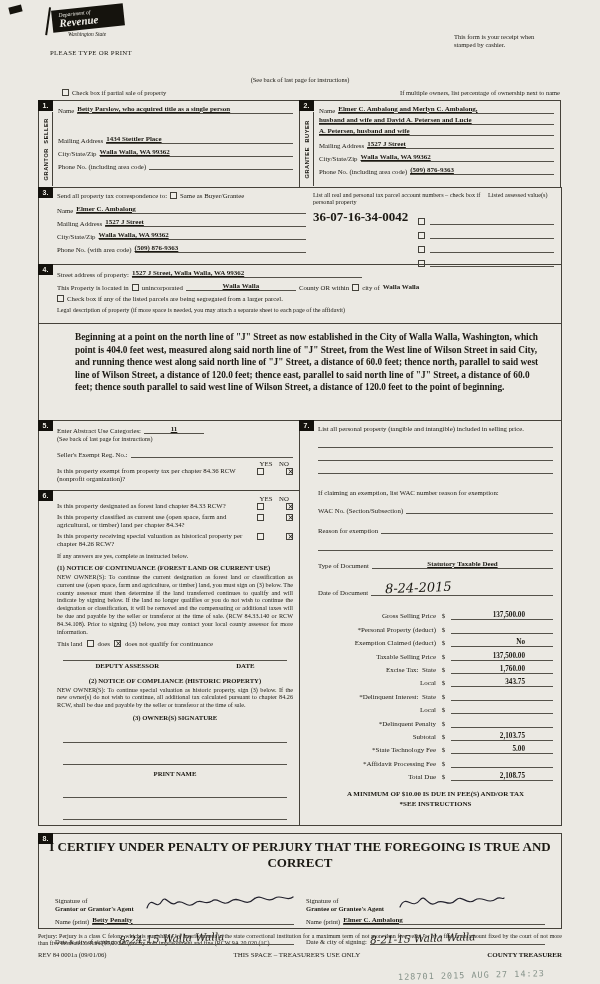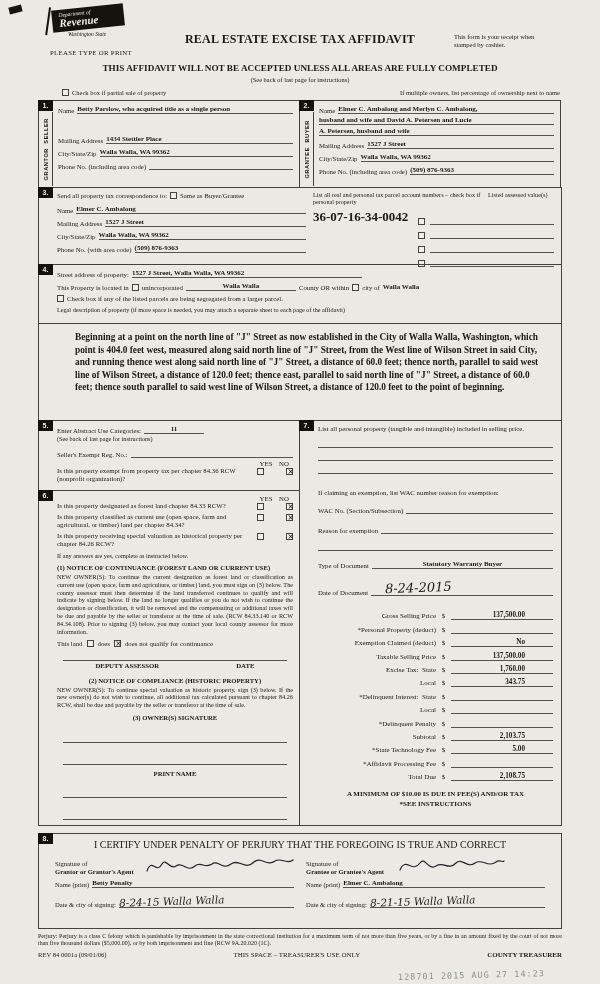--- a/index.html
+++ b/index.html
@@ -26,21 +26,21 @@
   .see-back-hdr{position:absolute;top:76px;left:0;right:0;text-align:center;font-size:6.4px;}
 
   
   .form-body{position:absolute;top:88px;left:38px;width:524px;}
   .toprow{display:flex;justify-content:space-between;align-items:flex-start;font-size:6.5px;height:12px;padding:1px 2px 0 24px;}
   .cbwrap{display:flex;gap:3px;align-items:center;}
 
   .cb{display:inline-block;width:7px;height:7px;border:1px solid #44423b;background:#f0eee8;position:relative;flex:0 0 auto;vertical-align:-1px;}
   .cb.checked::after{content:"×";position:absolute;left:-1px;top:-2px;width:9px;height:9px;font-size:10px;line-height:9px;text-align:center;font-weight:bold;color:#201e18;}
 
-  .fl{border-bottom:1px solid #55524a;min-height:9px;display:inline-block;}
+  .fl{border-bottom:1px solid #55524a;min-height:9px;display:inline-block;text-decoration:underline;}
   .grow{flex:1;}
   .tv{font-weight:bold;font-size:7px;}
   .frow{display:flex;align-items:flex-end;gap:3px;margin-bottom:4px;}
   .lab{white-space:nowrap;}
 
   .numtab{position:absolute;left:-1px;top:-1px;width:15px;height:11px;background:#13110c;color:#efede6;
           font-family:"Liberation Sans",sans-serif;font-weight:bold;font-size:7px;line-height:11px;text-align:center;z-index:2;}
 
   
   .row12{display:flex;}
@@ -96,21 +96,21 @@
   .m-row{display:flex;align-items:flex-end;height:13.4px;}
   .m-label{width:118px;text-align:right;font-size:7px;white-space:nowrap;}
   .m-cur{width:15px;text-align:center;font-size:7px;}
   .m-line{flex:1;border-bottom:1px solid #55524a;text-align:right;padding-right:28px;font-weight:bold;font-size:7.2px;min-height:9px;}
   .hand{font-family:"DejaVu Serif",serif;font-style:italic;display:inline-block;transform:rotate(-2deg);font-weight:normal;}
   .hand-big{font-size:13px;}
   .hand-med{font-size:10.5px;}
 
   
   .sec8{position:relative;margin-top:7px;height:96px;border:1px solid #45423a;padding:4px 10px;}
-  .certify{text-align:center;font-weight:normal;font-size:10px;margin:1px 0 4px;}
+  .certify{text-align:center;font-weight:bold;font-size:13px;margin:1px 0 20px;}
   .sig-cols{display:flex;}
   .sig-col{flex:1;padding:0 6px;font-size:6.6px;}
   .sigrow{display:flex;align-items:flex-end;margin-bottom:3px;}
   .sig-cap{width:86px;line-height:8px;}
   .sig-area{flex:1;height:22px;position:relative;}
   .scrib{position:absolute;left:4px;bottom:-2px;}
 
   .perjury{margin-top:4px;font-size:6px;line-height:7.4px;text-align:justify;}
   .brow{display:flex;justify-content:space-between;align-items:flex-start;margin-top:3px;font-size:6.6px;}
   .brow-center{font-size:7px;}
@@ -128,24 +128,22 @@
     <div class="corner-mark"></div>
     <div class="logo">
       <div class="flag">
         <div class="flag-l1">Department of</div>
         <div class="flag-l2">Revenue</div>
       </div>
       <div class="logo-state">Washington State</div>
     </div>
     <div class="please-type">PLEASE TYPE OR PRINT</div>
     <div class="title-block">
-      <div class="title">REAL ESTATE EXCISE TAX AFFIDAVIT</div>
     </div>
     <div class="receipt-note">This form is your receipt when stamped by cashier.</div>
-    <div class="warning">THIS AFFIDAVIT WILL NOT BE ACCEPTED UNLESS ALL AREAS ARE FULLY COMPLETED</div>
     <div class="see-back-hdr">(See back of last page for instructions)</div>
   </div>
 
   <div class="form-body">
 
     <div class="toprow">
       <div class="cbwrap">
         <span class="cb"></span>
         <span>Check box if partial sale of property</span>
       </div>
@@ -379,21 +377,21 @@
           <span class="lab">WAC No. (Section/Subsection)</span>
           <span class="fl tv grow"></span>
         </div>
         <div class="frow" style="margin-top:7px;">
           <span class="lab">Reason for exemption</span>
           <span class="fl tv grow"></span>
         </div>
         <div class="bl"></div>
         <div class="frow" style="margin-top:9px;">
           <span class="lab">Type of Document</span>
-          <span class="fl tv grow" style="text-align:center;">Statutory Warranty Buyer</span>
+          <span class="fl tv grow" style="text-align:center;">Statutory Taxable Deed</span>
         </div>
         <div class="frow" style="margin-top:5px;height:18px;">
           <span class="lab">Date of Document</span>
           <span class="fl grow" style="text-align:left;padding-left:14px;"><span class="hand hand-big">8-24-2015</span></span>
         </div>
 
         <div style="margin-top:7px;">
           <div class="m-row">
               <span class="m-label">Gross Selling Price</span>
               <span class="m-cur">$</span>

